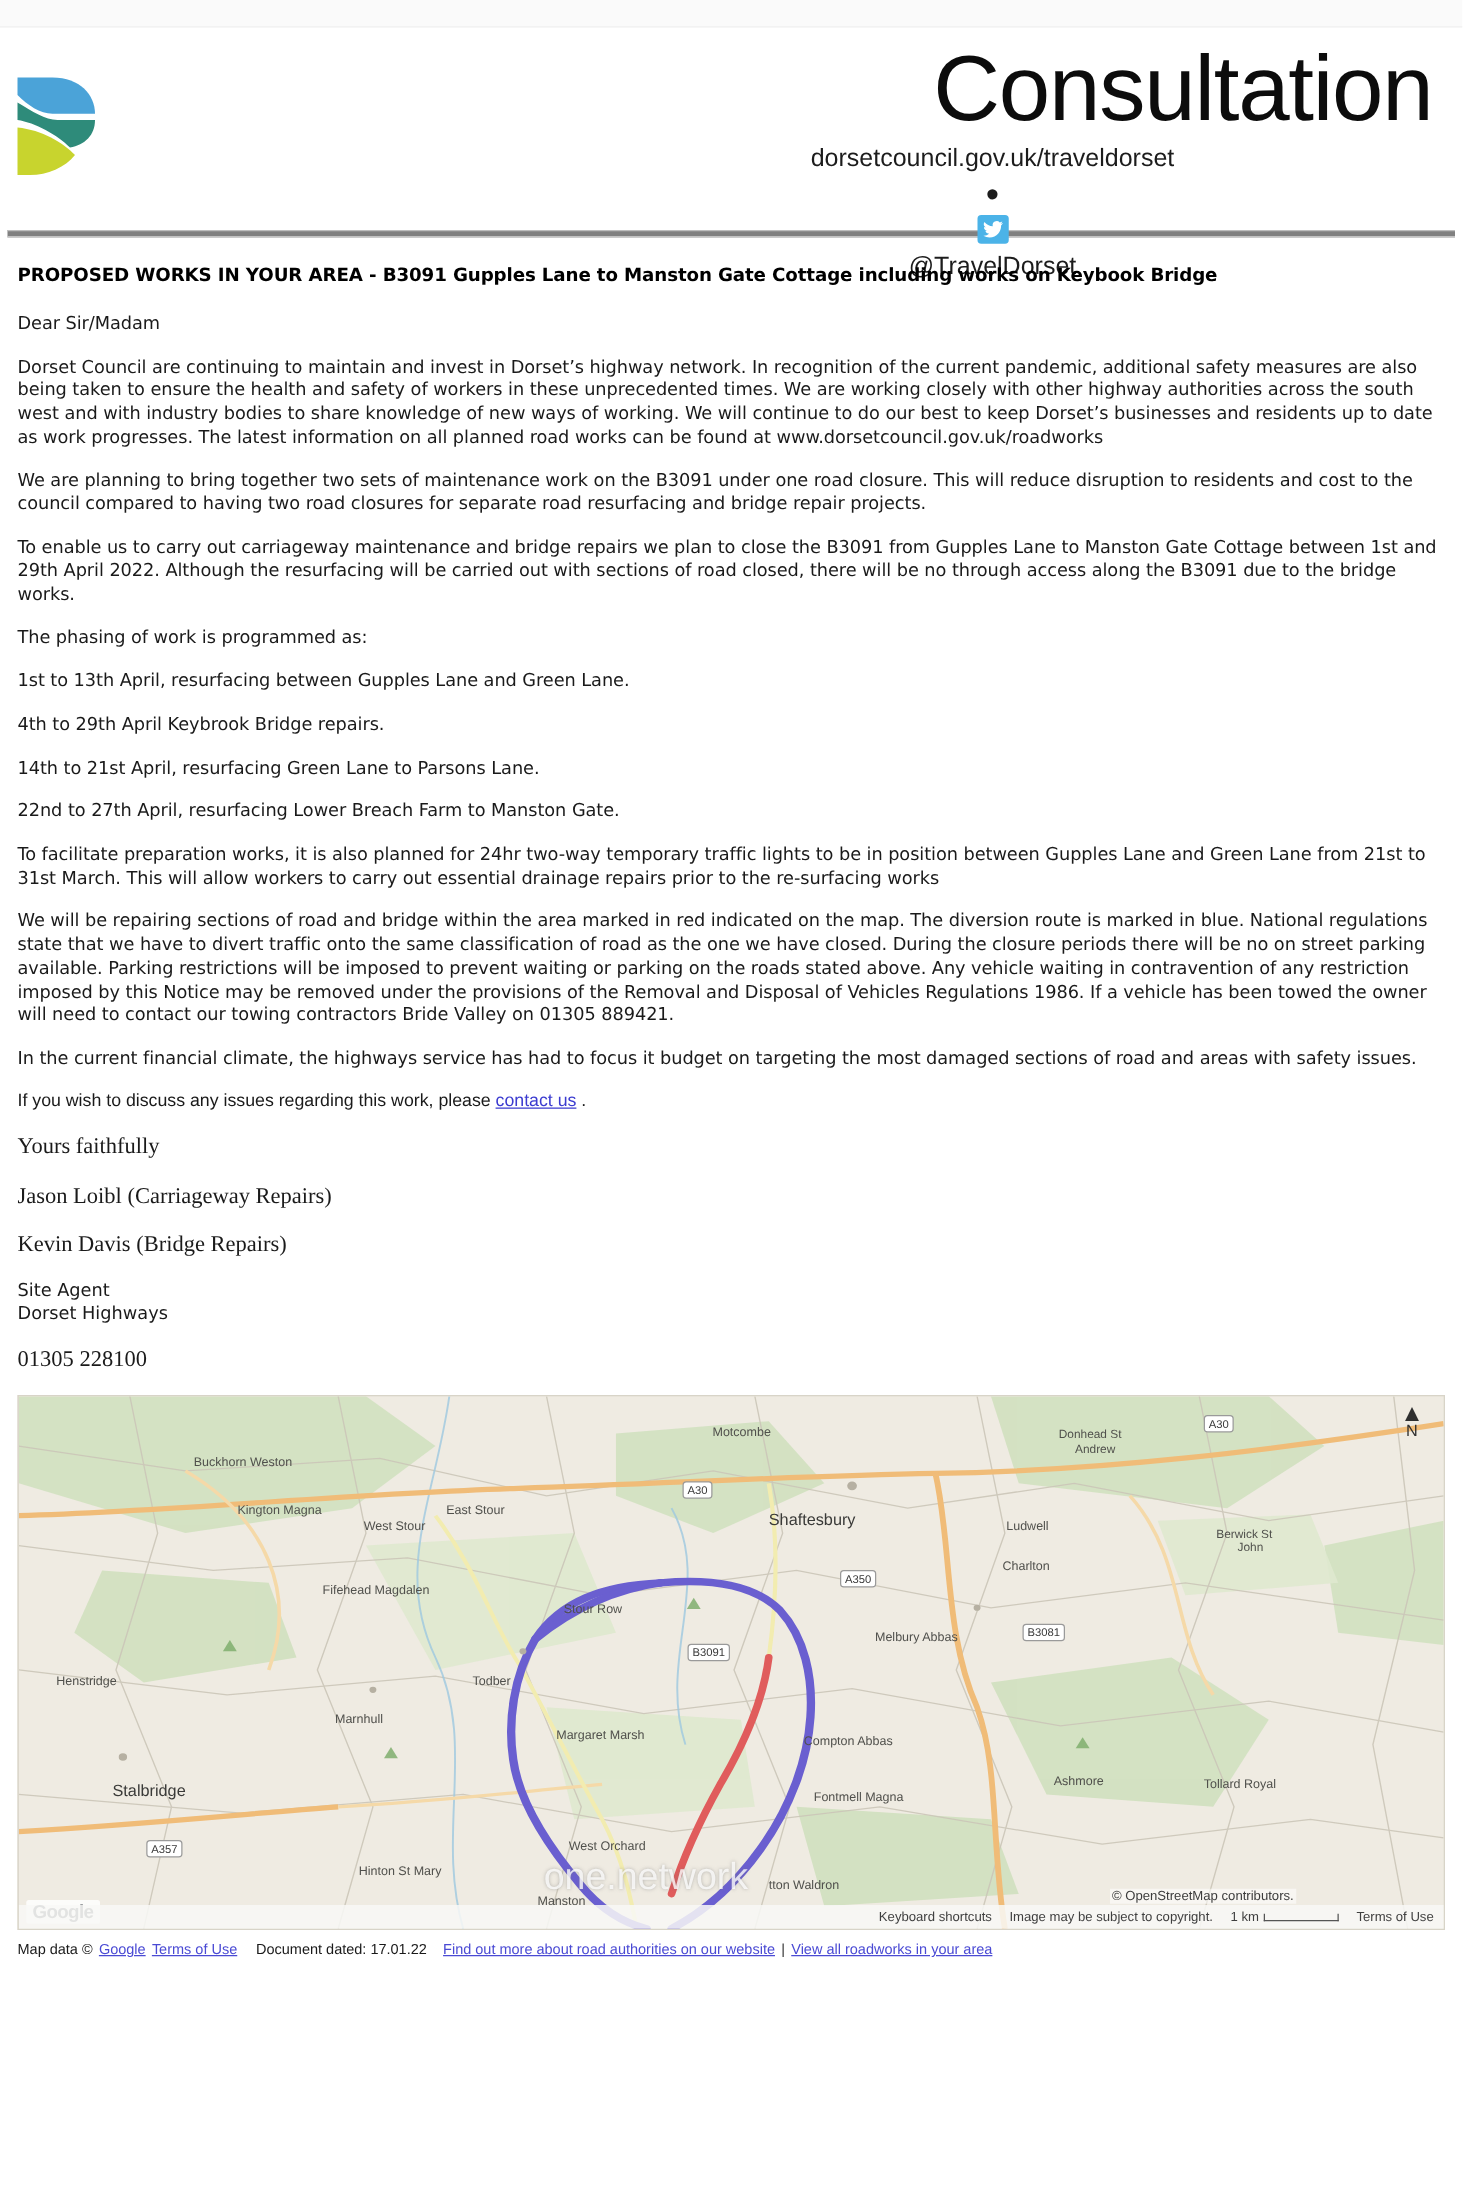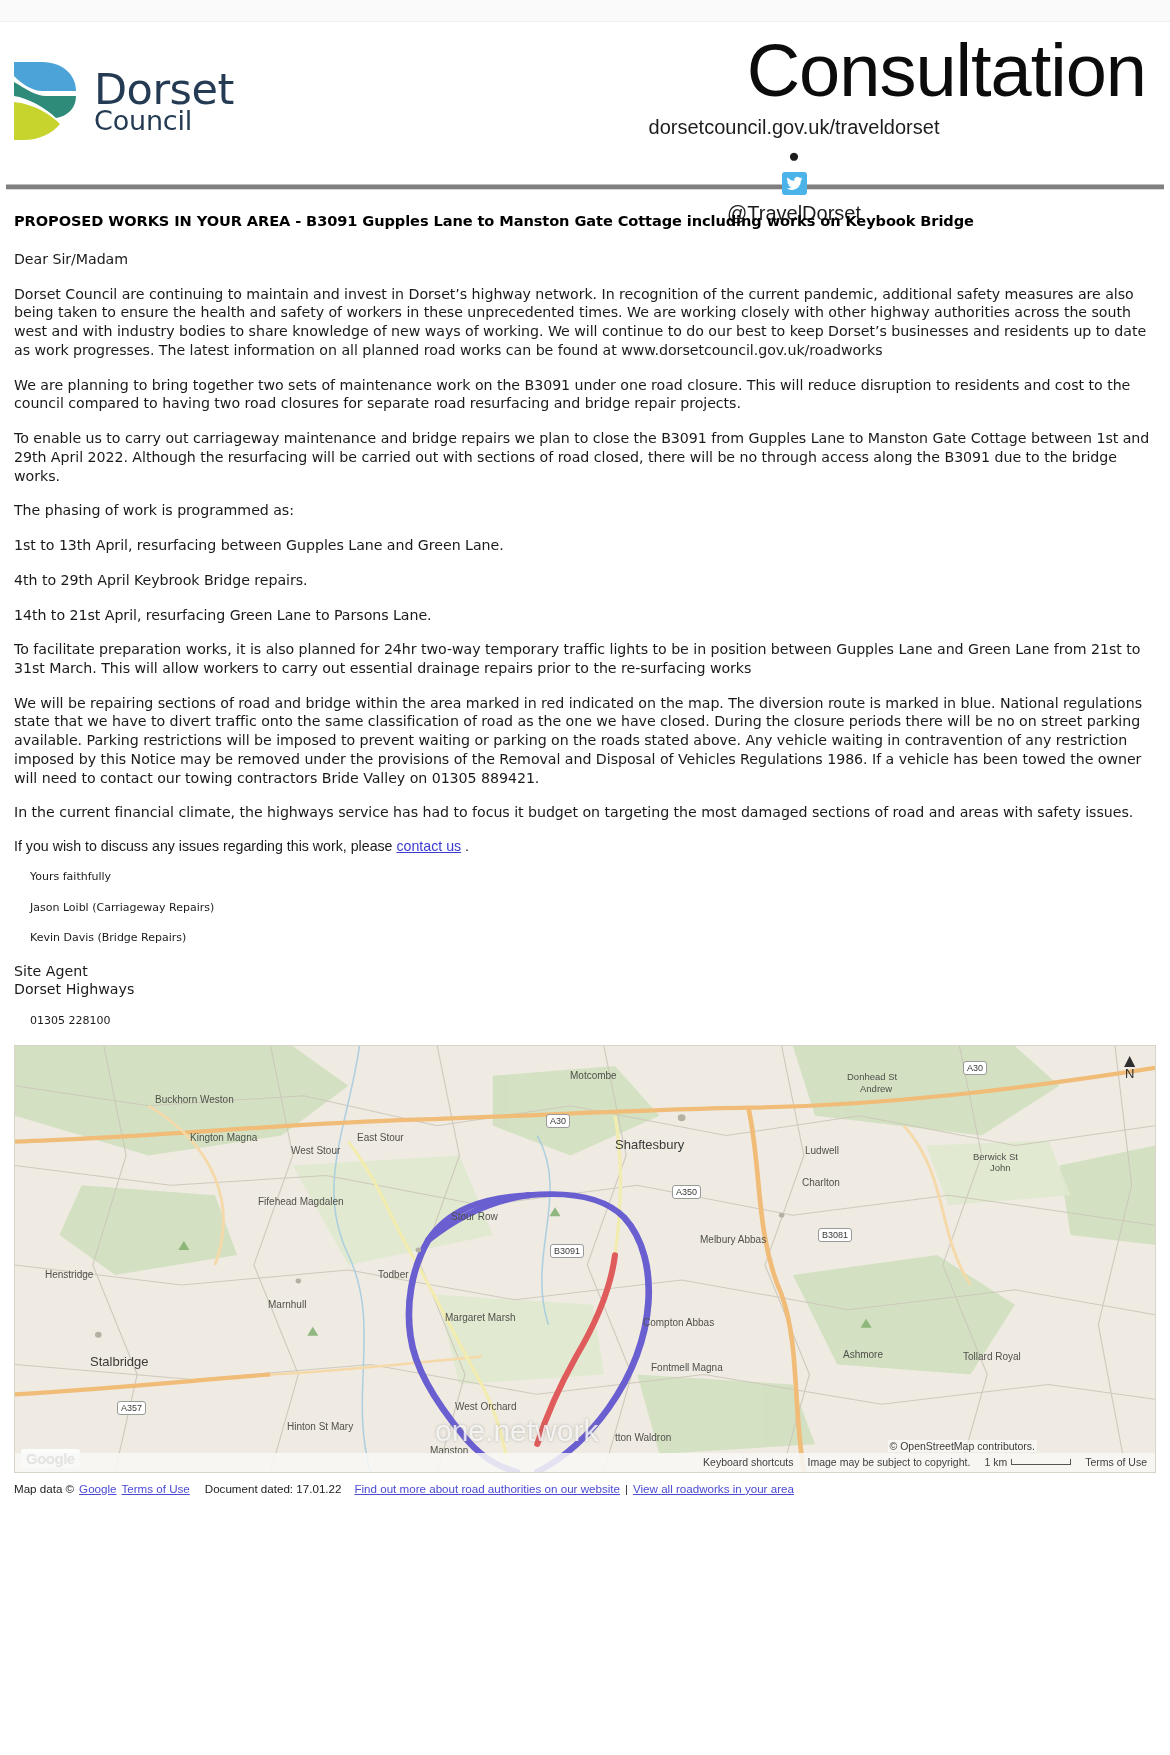--- a/index.html
+++ b/index.html
@@ -67,21 +67,21 @@
   }
   p.para {
     font-size: 14.2px; line-height: 1.32; margin: 0 0 16px 0;
     color: #1a1a1a; letter-spacing: -0.05px;
   }
   .link-line {
     font-size: 14.2px; color: #1a1a1a; margin: 0 0 16px 0;
     font-family: "Liberation Sans", sans-serif;
   }
   .inline-link { color: #3b3bd0; text-decoration: underline; }
-  .sig { font-size: 11px; line-height: 1.32; margin: 0 0 16px 16px; color: #1a1a1a; }
+  .sig { font-size: 18px; line-height: 1.32; margin: 0 0 16px 0; color: #1a1a1a; font-family: Liberation Serif, serif; }
   .sig-block { font-size: 14.2px; line-height: 1.28; margin: 0 0 16px 0; color: #1a1a1a; }
 
   
   .map-area {
     position: relative; margin: 0 14px; height: 428px;
     background: #e8e3d8; overflow: hidden; border: 1px solid #d8d4c8;
   }
   .map-svg { position: absolute; inset: 0; width: 100%; height: 100%; }
   .map-label {
     position: absolute; font-family: "Liberation Sans", sans-serif;
@@ -148,24 +148,20 @@
 
 <div class="letterhead">
 
   <div class="logo-block">
     <div class="logo-mark">
       <svg viewBox="0 0 72 85" width="72" height="85" aria-hidden="true">
         <path d="M2 4 H30 C52 4 64 18 64 33 L30 33 C20 33 10 26 2 18 Z" fill="#4BA3D8"></path>
         <path d="M2 24 C14 31 24 38 34 38 L64 38 C64 50 56 58 44 60 C34 50 16 40 2 38 Z" fill="#2E8B7A"></path>
         <path d="M2 44 C22 46 38 56 48 66 C40 76 26 82 12 82 H2 Z" fill="#C8D42E"></path>
       </svg>
-    </div>
-    <div class="logo-text">
-      <div class="logo-dorset">Dorset</div>
-      <div class="logo-council">Council</div>
     </div>
   </div>
 
   <div class="banner">
     <div class="banner-title">Consultation</div>
     <div class="banner-sub">
       <span>dorsetcouncil.gov.uk/traveldorset</span>
       <span class="dot-sep">●</span>
       <span class="tw-icon">
         <svg viewBox="0 0 24 24" aria-hidden="true">
@@ -186,20 +182,21 @@
   <p class="para">Dear Sir/Madam</p>
 
   <p class="para">Dorset Council are continuing to maintain and invest in Dorset’s highway network. In recognition of the current pandemic, additional safety measures are also being taken to ensure the health and safety of workers in these unprecedented times. We are working closely with other highway authorities across the south west and with industry bodies to share knowledge of new ways of working. We will continue to do our best to keep Dorset’s businesses and residents up to date as work progresses. The latest information on all planned road works can be found at www.dorsetcouncil.gov.uk/roadworks</p>
   <p class="para">We are planning to bring together two sets of maintenance work on the B3091 under one road closure. This will reduce disruption to residents and cost to the council compared to having two road closures for separate road resurfacing and bridge repair projects.</p>
   <p class="para">To enable us to carry out carriageway maintenance and bridge repairs we plan to close the B3091 from Gupples Lane to Manston Gate Cottage between 1st and 29th April 2022. Although the resurfacing will be carried out with sections of road closed, there will be no through access along the B3091 due to the bridge works.</p>
   <p class="para">The phasing of work is programmed as:</p>
 
   <p class="para">1st to 13th April, resurfacing between Gupples Lane and Green Lane.</p>
   <p class="para">4th to 29th April Keybrook Bridge repairs.</p>
   <p class="para">14th to 21st April, resurfacing Green Lane to Parsons Lane.</p>
+  <p class="para">22nd to 27th April, resurfacing Lower Breach Farm to Manston Gate.</p>
 
   <p class="para">To facilitate preparation works, it is also planned for 24hr two-way temporary traffic lights to be in position between Gupples Lane and Green Lane from 21st to 31st March. This will allow workers to carry out essential drainage repairs prior to the re-surfacing works</p>
   <p class="para">We will be repairing sections of road and bridge within the area marked in red indicated on the map. The diversion route is marked in blue. National regulations state that we have to divert traffic onto the same classification of road as the one we have closed. During the closure periods there will be no on street parking available. Parking restrictions will be imposed to prevent waiting or parking on the roads stated above. Any vehicle waiting in contravention of any restriction imposed by this Notice may be removed under the provisions of the Removal and Disposal of Vehicles Regulations 1986. If a vehicle has been towed the owner will need to contact our towing contractors Bride Valley on 01305 889421.</p>
   <p class="para">In the current financial climate, the highways service has had to focus it budget on targeting the most damaged sections of road and areas with safety issues.</p>
 
   <div class="link-line">
     <span>If you wish to discuss any issues regarding this work, please </span><a class="inline-link" href="#">contact us</a><span> .</span>
   </div>
 
   <p class="sig">Yours faithfully</p>

